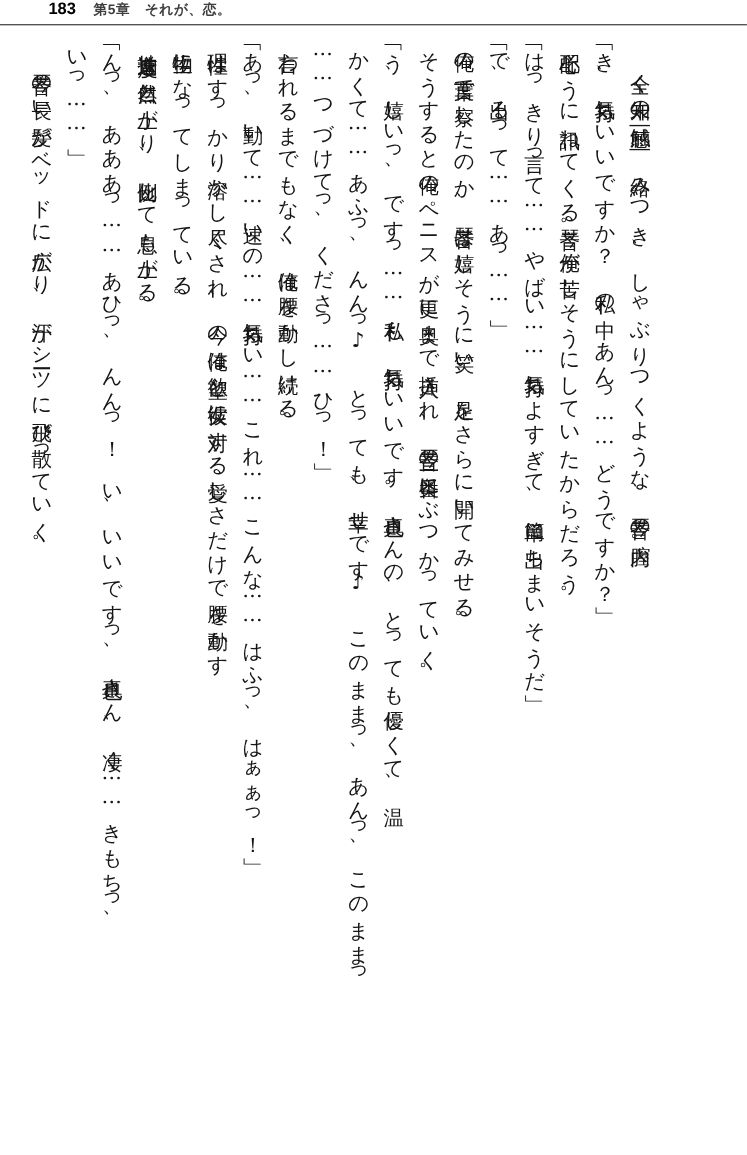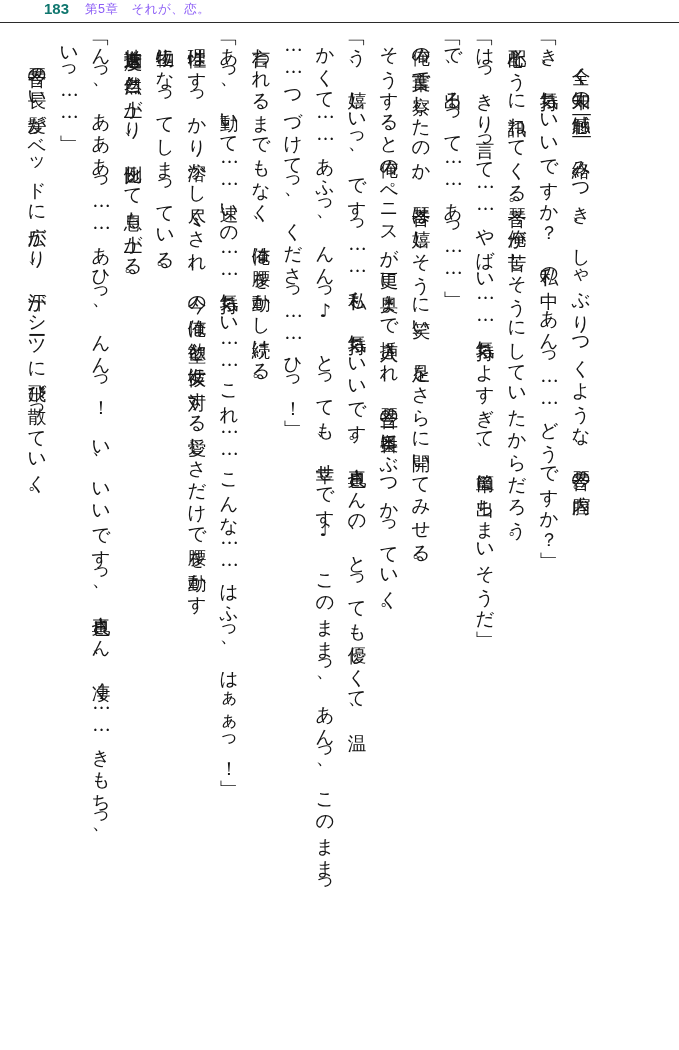--- a/index.html
+++ b/index.html
@@ -30,29 +30,30 @@
     align-items: flex-start;
     padding-left: 44px;
     box-sizing: border-box;
   }
   .header .folio {
     font-family: "Liberation Sans", sans-serif;
     font-weight: bold;
     font-size: 15px;
     line-height: 17px;
     letter-spacing: 0px;
-    color: #0f766e;
+    color: #000000;
   }
   .header .chap {
     font-family: "Liberation Sans", sans-serif;
     font-size: 12.5px;
     line-height: 18px;
-    color: #8b5cf6;
+    color: #404040;
     margin-left: 16px;
     letter-spacing: 0.5px;
+    font-weight: bold;
   }
   .rule {
     position: absolute;
     top: 22px;
     left: 0px;
     width: 679px;
     height: 1px;
     background: #2b2b2b;
   }
 

